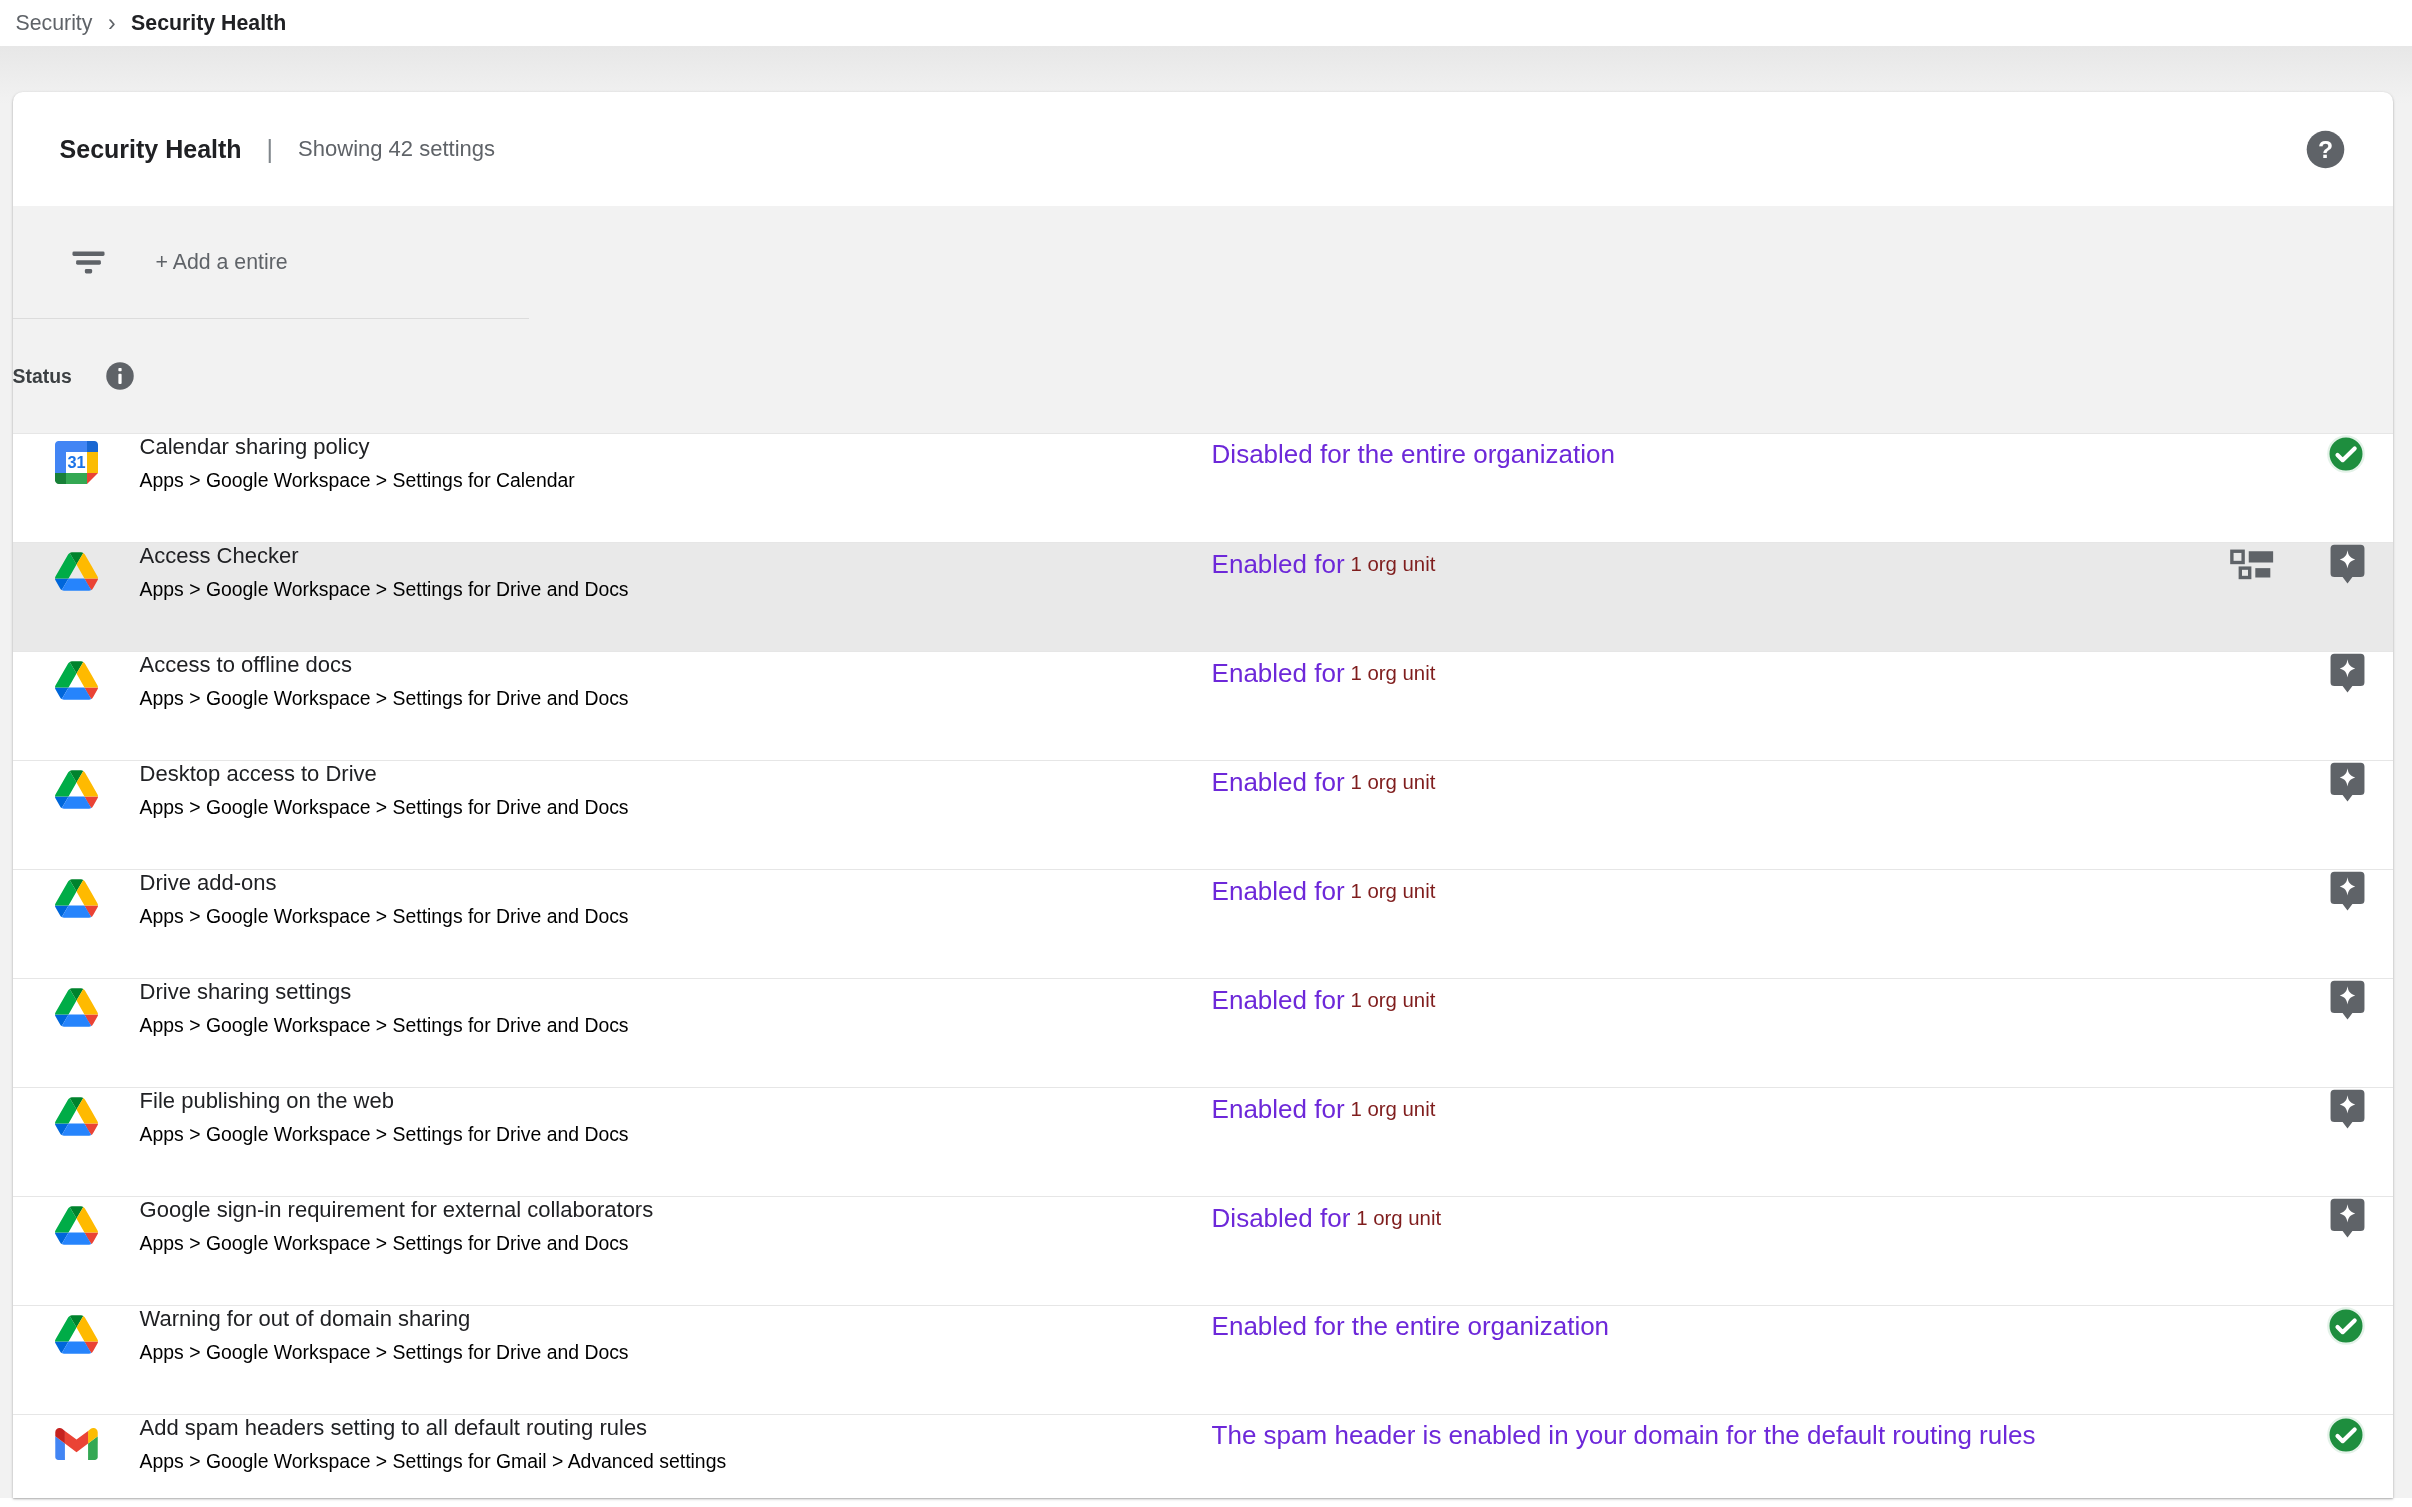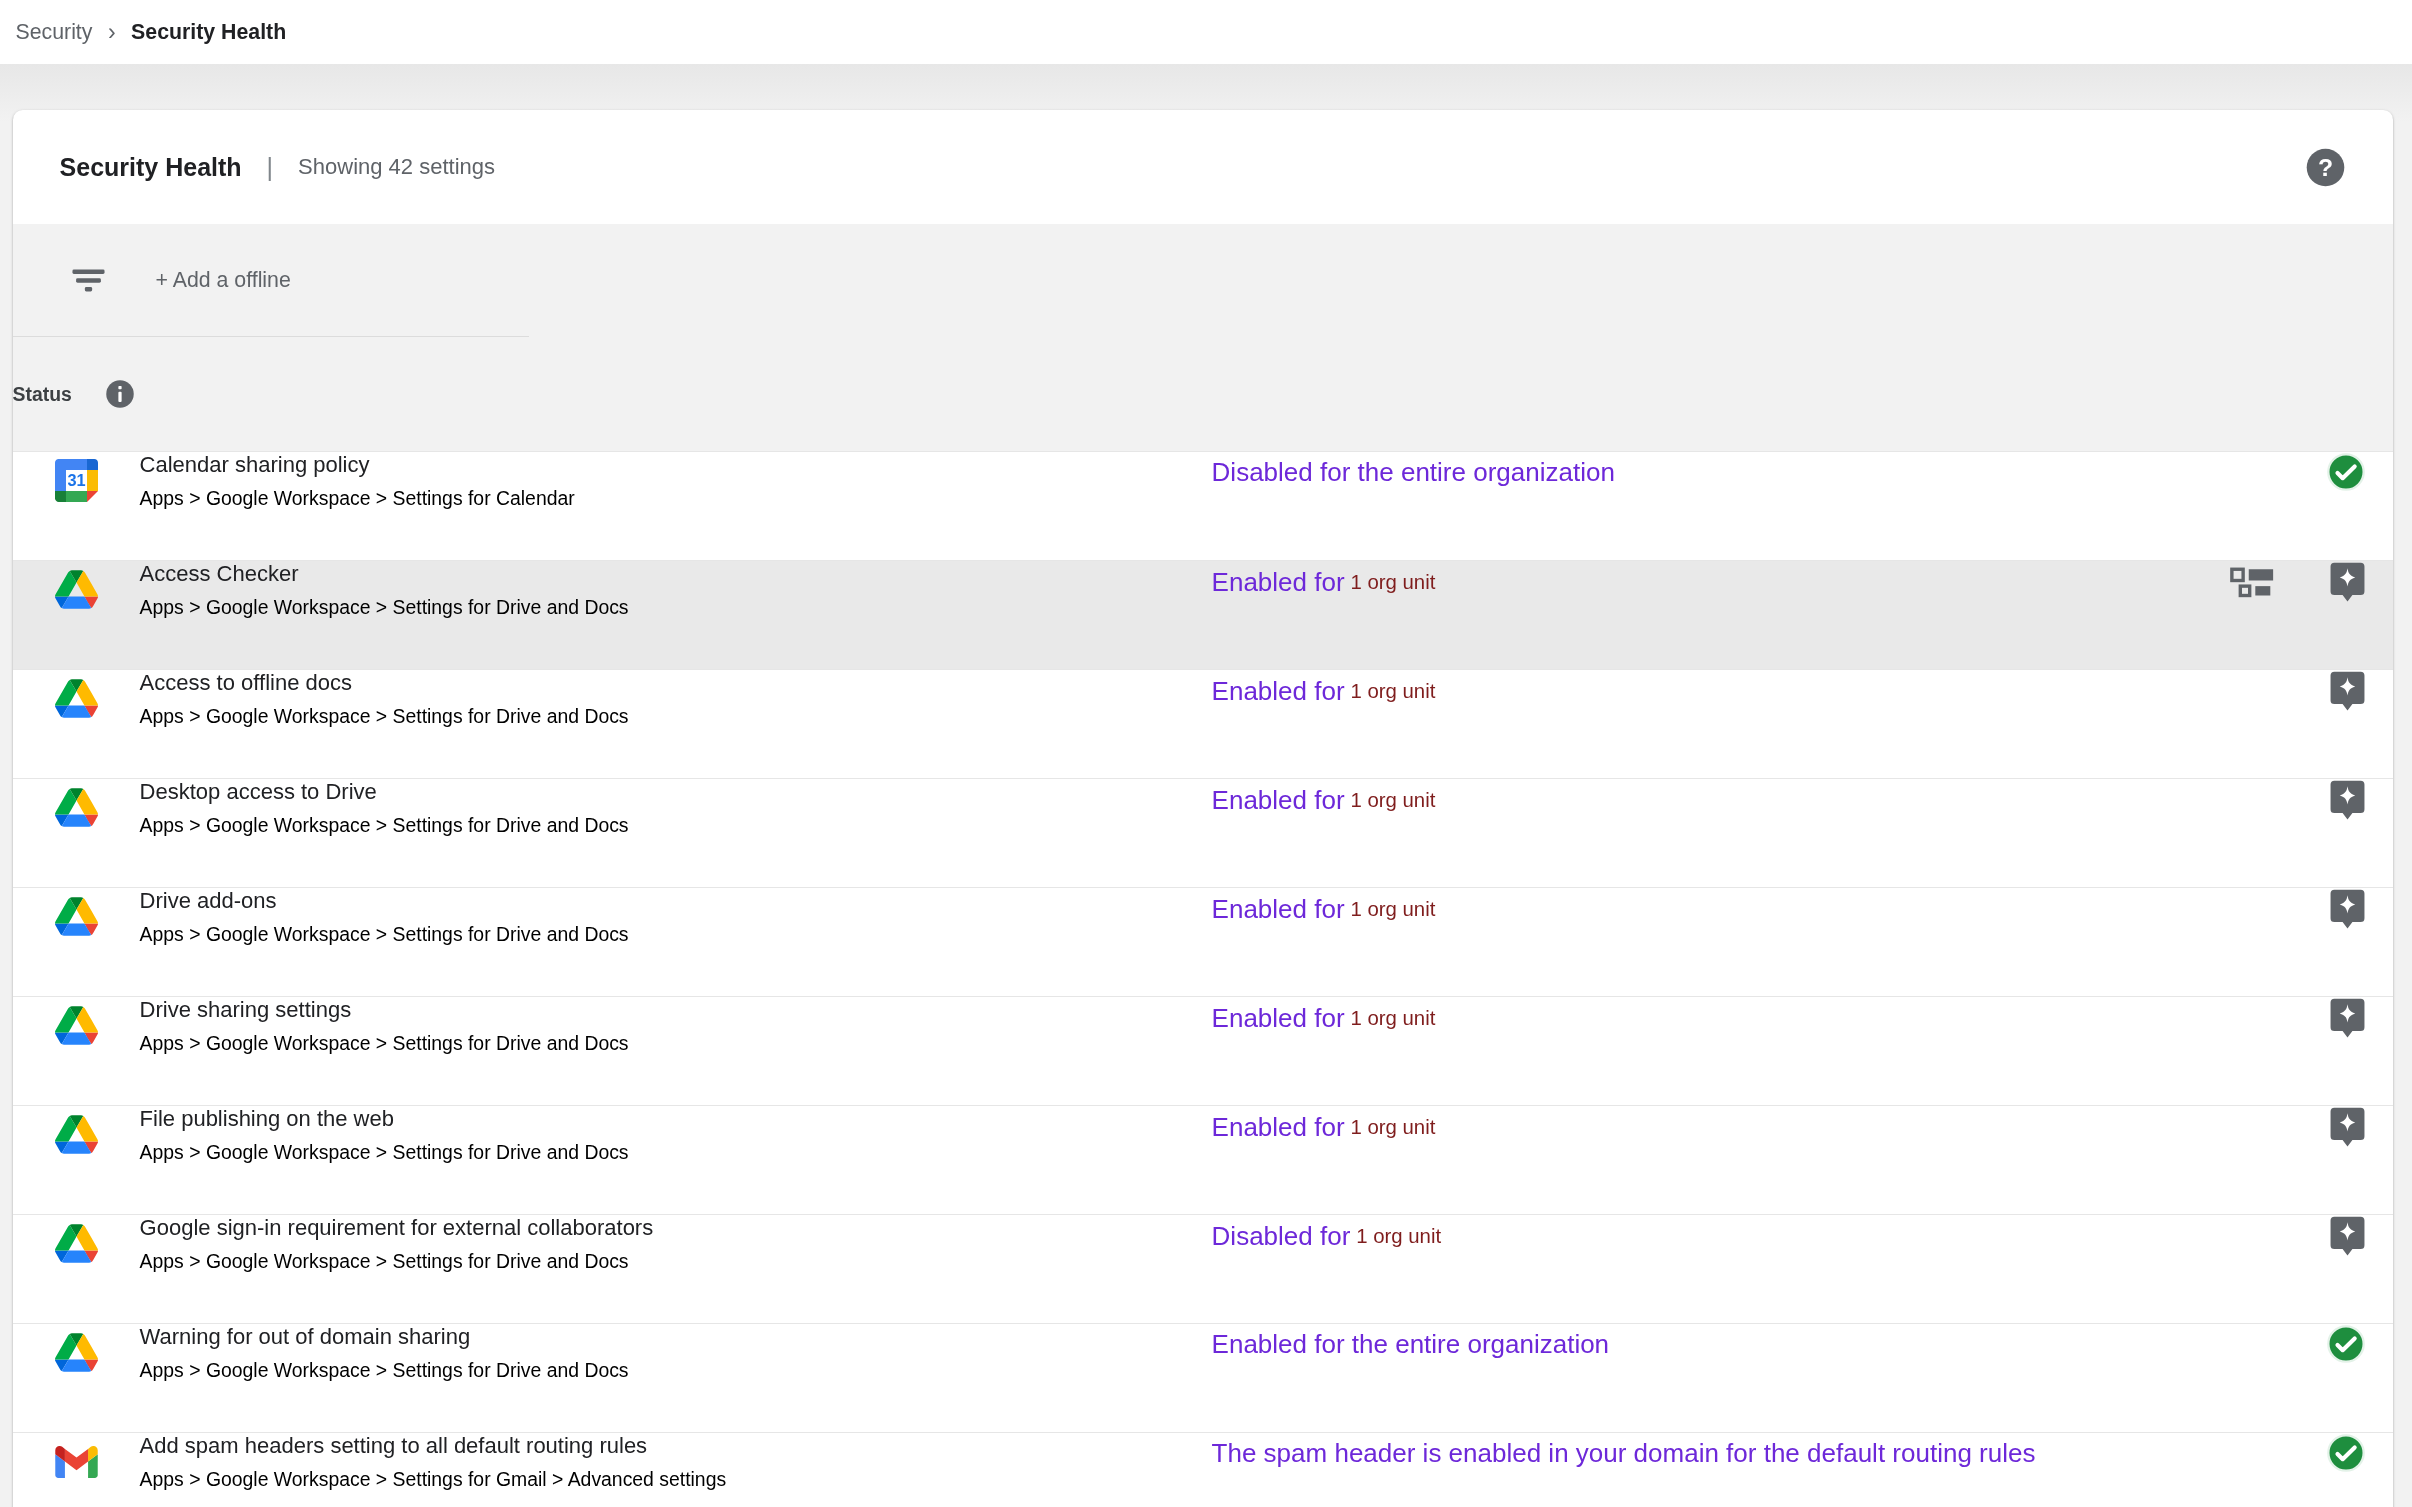--- a/index.html
+++ b/index.html
@@ -1,18 +1,18 @@
 <!DOCTYPE html>
 <html><head>
 <meta charset="utf-8">
 <style>
   * { margin:0; padding:0; box-sizing:border-box; }
   html,body { width:2412px; height:1508px; overflow:hidden; background:#fff;
               font-family:"Liberation Sans", sans-serif; -webkit-font-smoothing:antialiased; }
-  .breadcrumb { height:64px; background:#fff; display:flex; align-items:center; padding-left:15.5px; font-size:21.3px; }
+  .breadcrumb { height:46px; background:#fff; display:flex; align-items:center; padding-left:15.5px; font-size:21.3px; }
   .crumb-parent { color:#5f6368; cursor:pointer; }
   .crumb-sep { color:#5f6368; margin:0 15.5px; font-size:23px; }
   .crumb-current { color:#202124; font-weight:bold; }
   .content { height:1452px; background:linear-gradient(#e7e7e7, #f2f2f2 58px); padding:46px 19.4px 0 12.6px; }
   .card { background:#fff; height:1406px; border-radius:9.7px 9.7px 0 0;
           box-shadow:0 1px 1.9px rgba(0,0,0,.25), 0 1px 3.9px rgba(0,0,0,.12); overflow:hidden; }
   .card-header { height:114px; display:flex; align-items:center; padding:0 47px; }
   .title { font-size:25px; font-weight:bold; color:#202124; }
   .title-sep { font-size:25px; color:#80868b; margin:0 25px; font-weight:300; }
   .subtitle { font-size:22px; color:#5f6368; }
@@ -68,21 +68,21 @@
 
       <div class="gray-band">
         <div class="filter-row">
           <span class="filter-icon">
             <svg viewBox="0 0 24 17" width="35" height="25">
               <rect x="1" y="1" width="22" height="3" rx="1" fill="#5f6368"></rect>
               <rect x="3.5" y="7" width="17" height="3" rx="1" fill="#5f6368"></rect>
               <rect x="9.5" y="13" width="5" height="3" rx="1" fill="#5f6368"></rect>
             </svg>
           </span>
-          <span class="filter-label">+ Add a offline</span>
+          <span class="filter-label">+ Add a entire</span>
         </div>
         <div class="filter-divider"></div>
         <div class="table-header">
           <div class="th-status-wrap">
             <span class="th-status">Status</span>
             <span class="info">
               <svg viewBox="0 0 24 24" width="30" height="30">
                 <circle cx="12" cy="12" r="11" fill="#5f6368"></circle>
                 <rect x="10.7" y="5.6" width="2.6" height="2.6" rx="0.6" fill="#fff"></rect>
                 <rect x="10.7" y="10.2" width="2.6" height="8.2" rx="0.8" fill="#fff"></rect>

